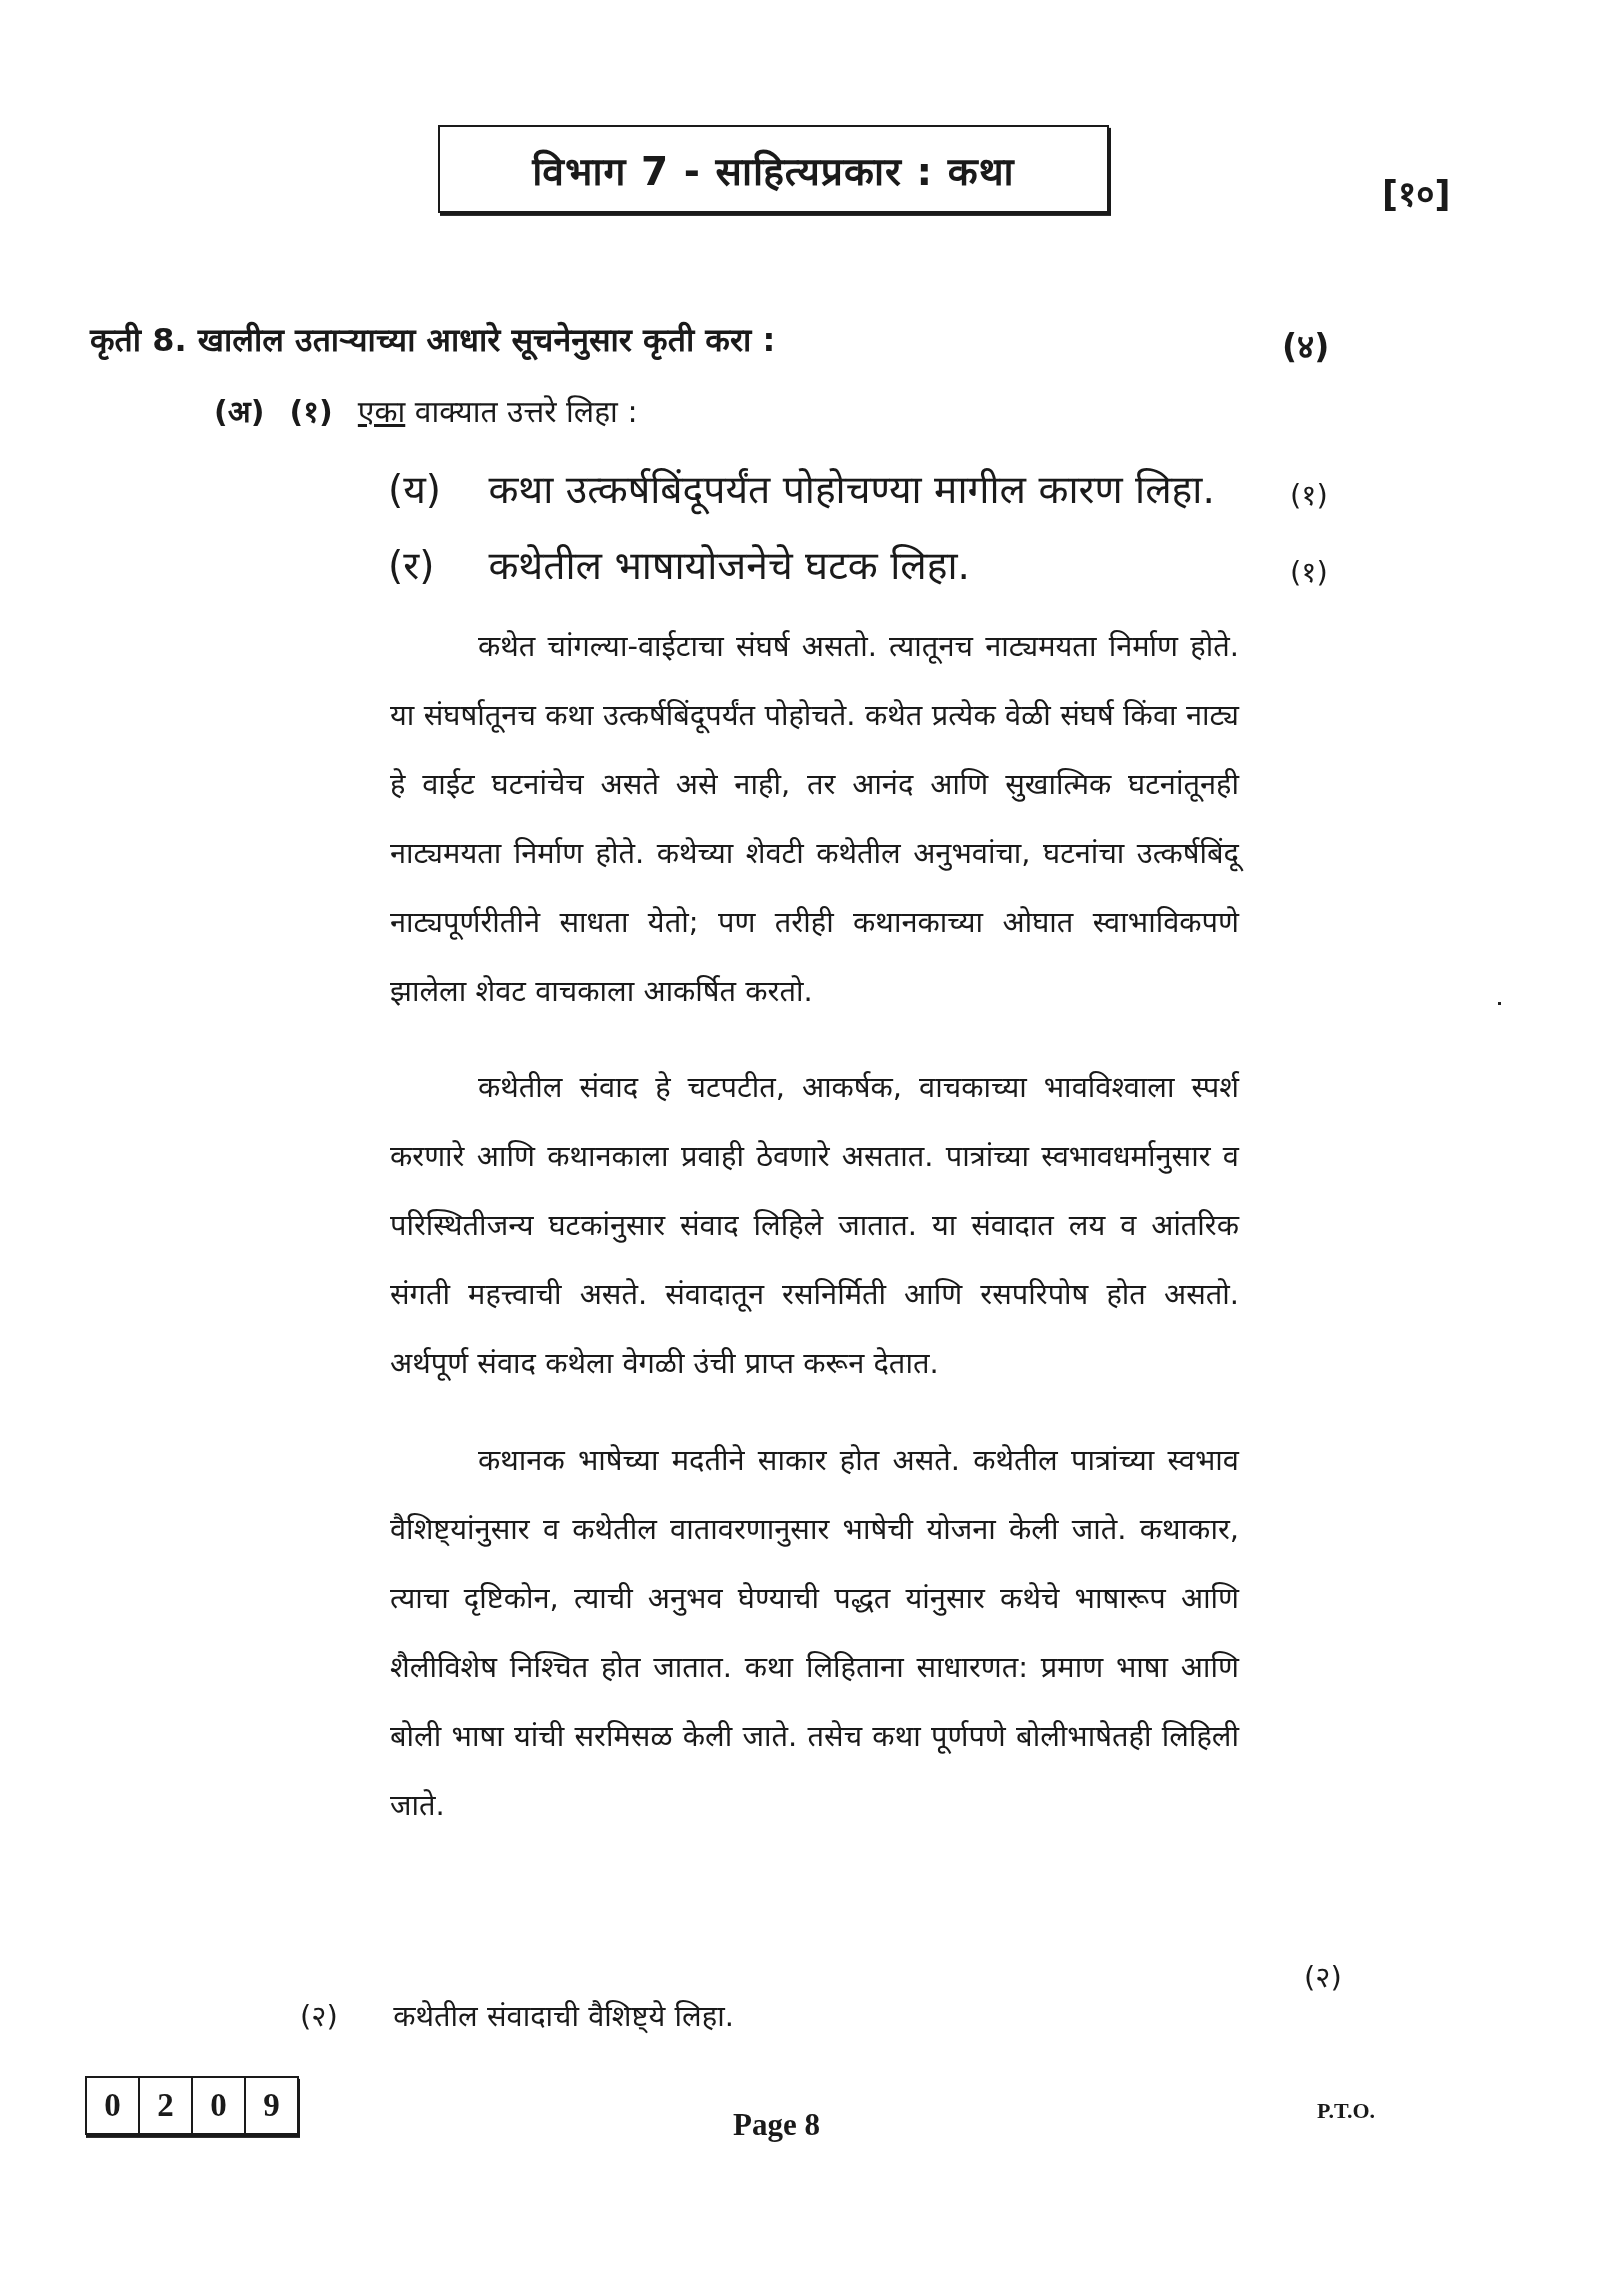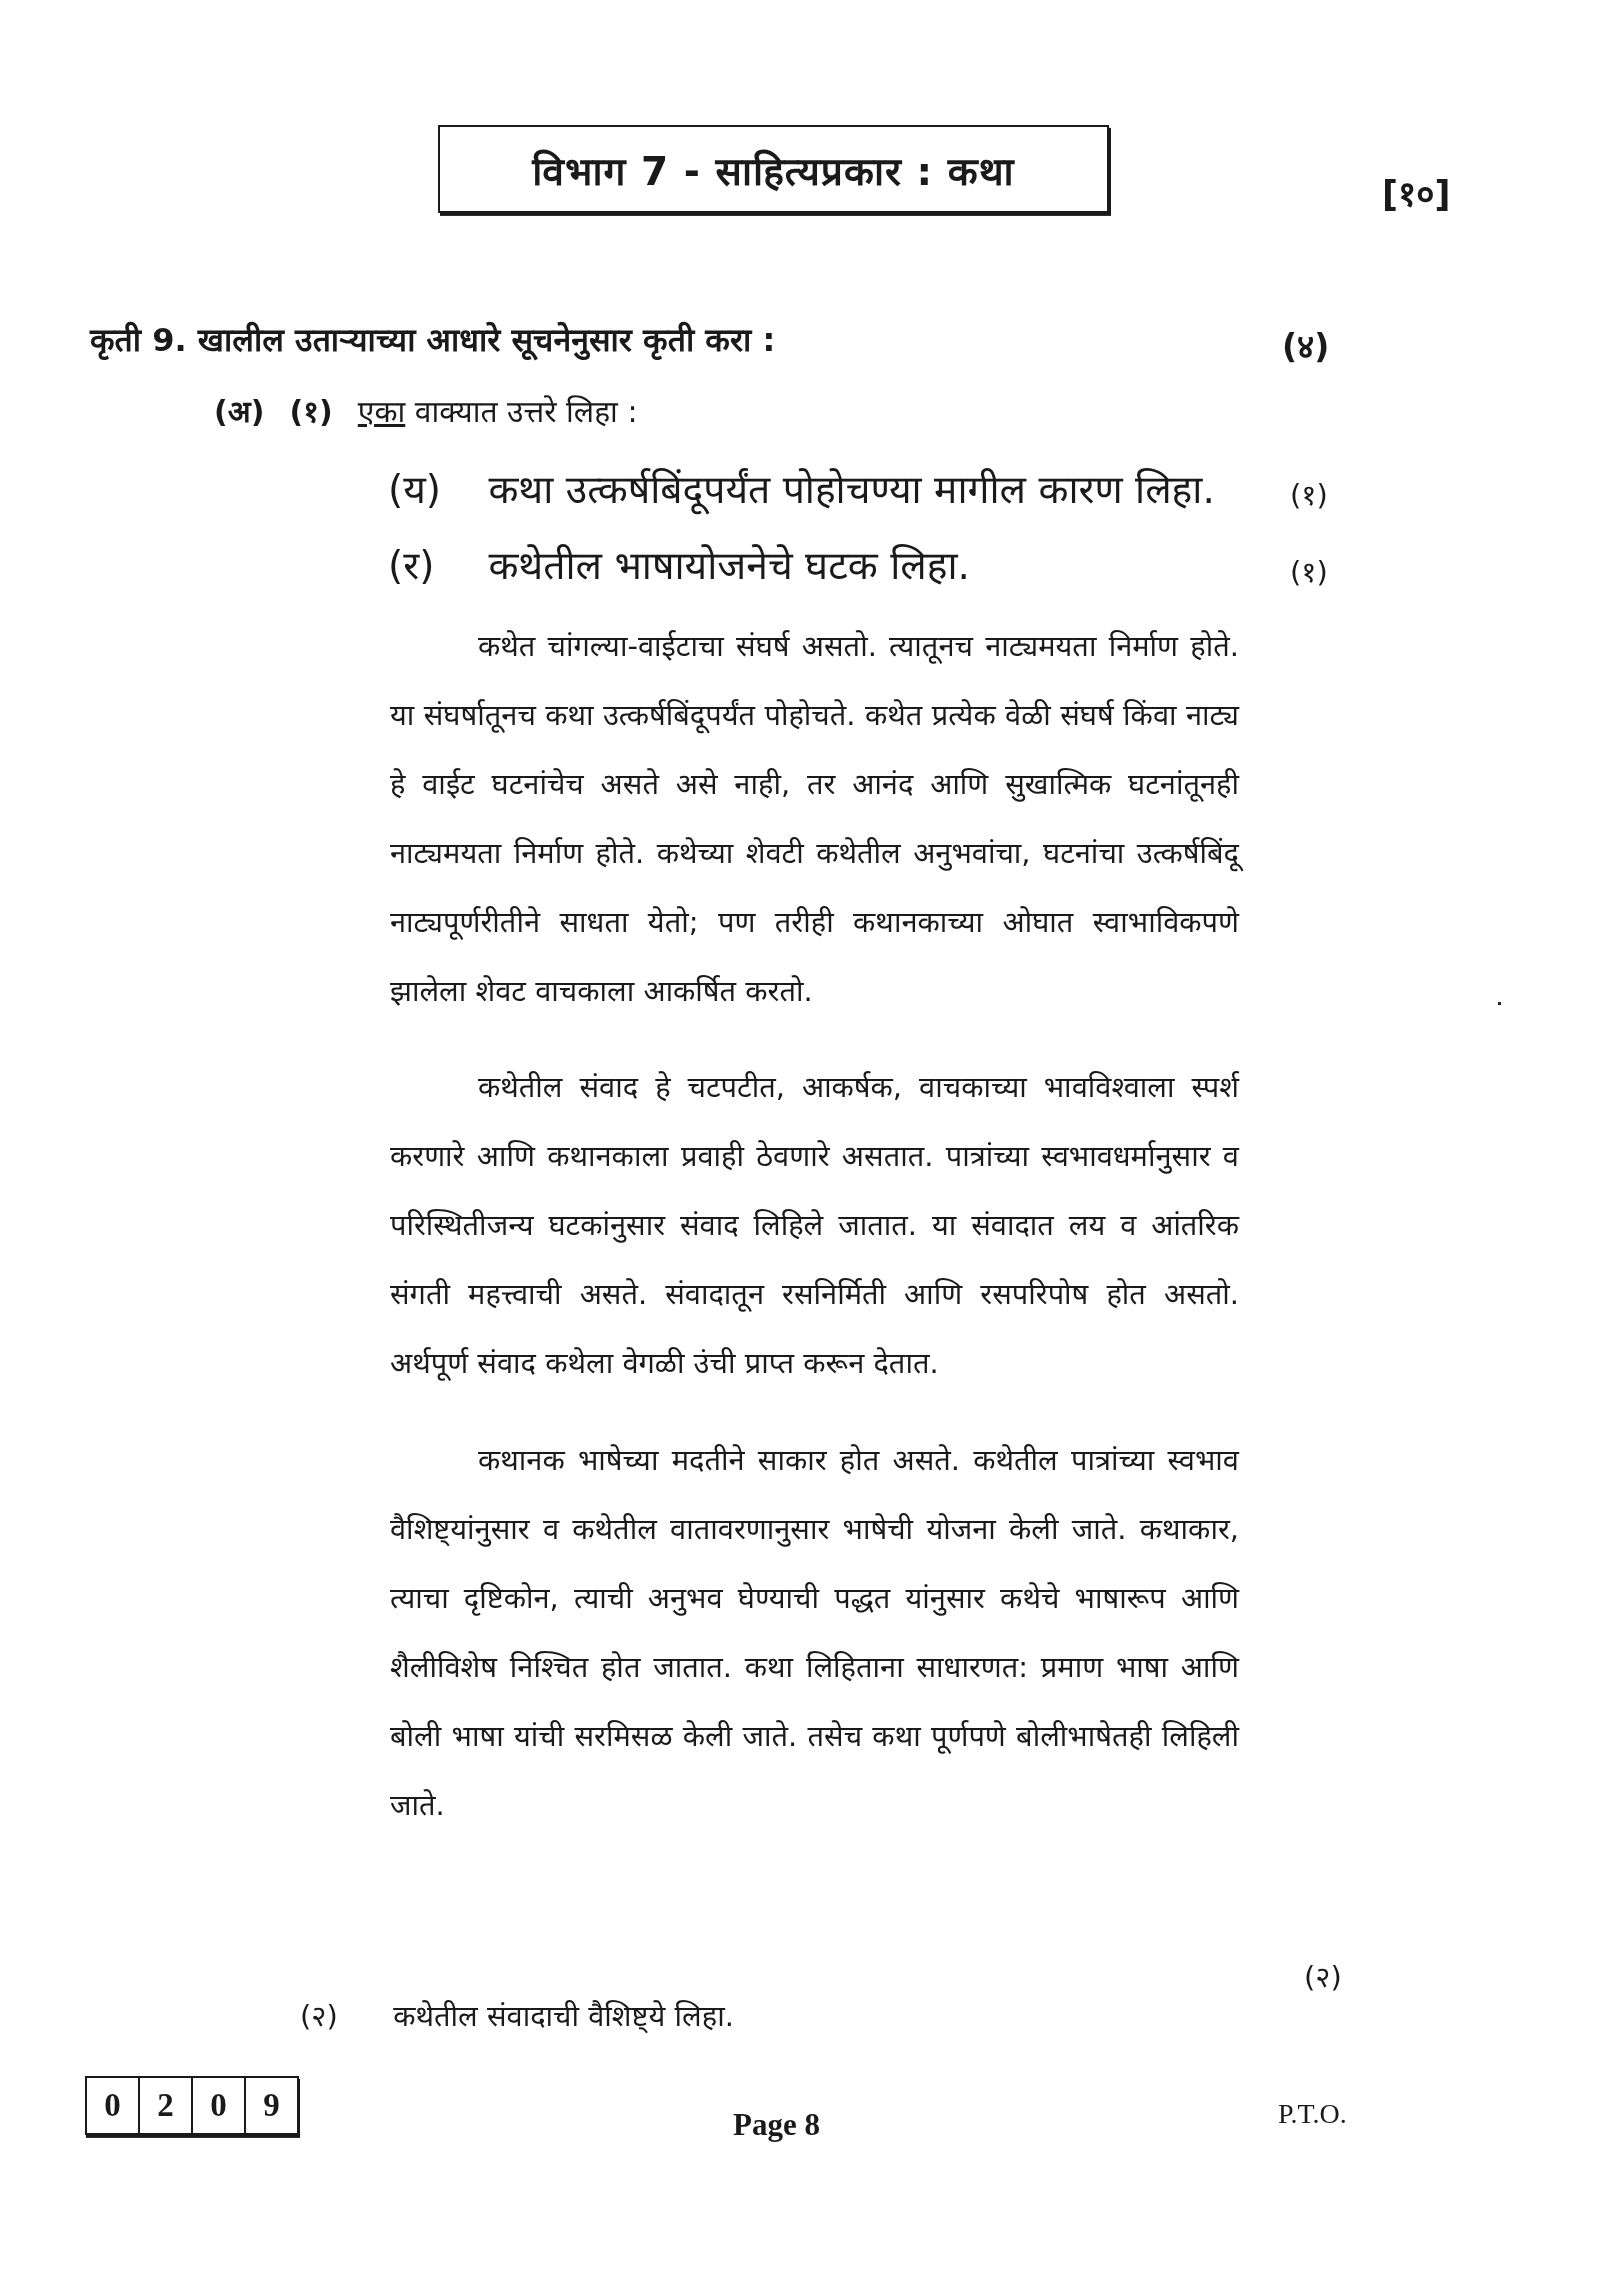--- a/index.html
+++ b/index.html
@@ -45,33 +45,33 @@
     border: 2px solid #1a1a1a; box-shadow: 1px 2.9px 0 #1a1a1a;
   }
   .code-cell {
     width: 51px; height: 55px; border-right: 2px solid #1a1a1a;
     display: flex; align-items: center; justify-content: center;
     font-family: "Liberation Serif", serif; font-weight: bold; font-size: 33px;
   }
   .code-cell:last-child { border-right: none; }
 
   .page-label { left: 733px; top: 2107px; font-family: "Liberation Serif", serif; font-weight: bold; font-size: 31px; }
-  .pto { left: 1278px; top: 2098px; font-family: "Liberation Serif", serif; font-weight: normal; font-size: 28px; }
+  .pto { left: 1317px; top: 2098px; font-family: "Liberation Serif", serif; font-weight: bold; font-size: 22px; }
   .scan-dot { left: 1498px; top: 1002px; width: 2.9px; height: 2.9px; background: #222; }
 </style>
 </head>
 <body>
 
 <div class="abs section-box">
   <span>विभाग 7 - साहित्यप्रकार : कथा</span>
 </div>
 <div class="abs section-marks">[१०]</div>
 
 <div class="abs q-main">
-  <span>कृती 9.</span>
+  <span>कृती 8.</span>
   <span>खालील उताऱ्याच्या आधारे सूचनेनुसार कृती करा :</span>
 </div>
 <div class="abs q-main-marks">(४)</div>
 
 <div class="abs sub-a">
   <span class="lbl">(अ)</span>
   <span class="lbl">(१)</span>
   <span class="ul">एका</span><span> वाक्यात उत्तरे लिहा :</span>
 </div>
 

